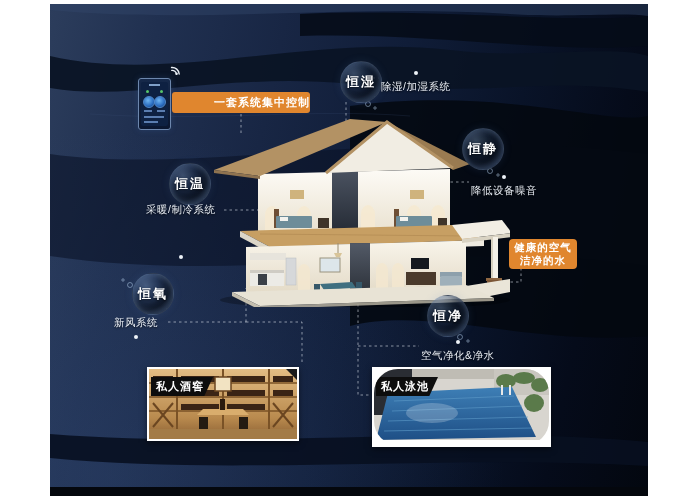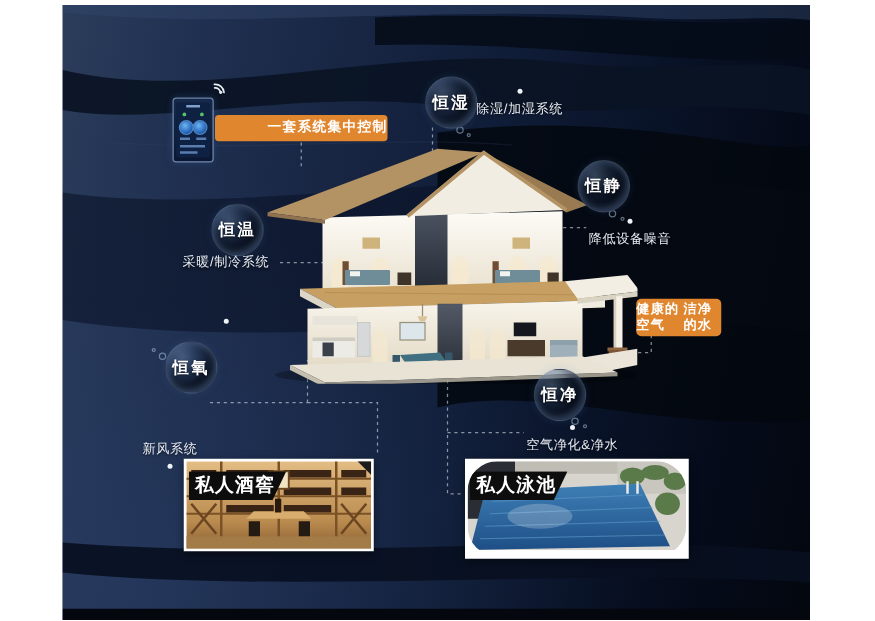--- a/index.html
+++ b/index.html
@@ -20,34 +20,34 @@
     box-shadow:inset -2px -3px 6px rgba(140,180,230,.28), inset 2px 3px 5px rgba(160,195,240,.16), 0 0 8px rgba(80,120,180,.15);
     text-shadow:0 1px 2px rgba(0,0,0,.6);}
   
   .flabel{display:flex;align-items:center;gap:5px;color:#e9eef5;font-size:10.5px;letter-spacing:.5px;white-space:nowrap;
           text-shadow:0 1px 2px rgba(0,0,0,.7);flex-direction:column;}
   .dot{width:4px;height:4px;border-radius:50%;background:#eef3f8;flex:0 0 auto;}
   
   .badge{height:21px;line-height:21px;text-align:center;border-radius:3px;color:#fff;
          font-size:11px;font-weight:bold;letter-spacing:1px;padding-left:42px;}
   .hibox{border-radius:4px;color:#fff;font-size:10.5px;font-weight:bold;letter-spacing:1px;
-         display:flex;flex-direction:row;align-items:center;line-height:13px;}
+         display:flex;flex-direction:column;align-items:center;justify-content:center;line-height:13px;}
   
   .phone{width:31px;height:50px;border:1px solid #6d87ad;border-radius:3px;
          background:linear-gradient(#16294a,#0b1730);box-shadow:0 0 6px rgba(60,100,160,.3);}
   .phone .scr{position:absolute;left:2px;top:3px;right:2px;bottom:3px;background:#0e2142;border-radius:2px;}
   .phone .bar{position:absolute;left:8px;top:2px;width:11px;height:2px;background:#7fa0c8;}
   .phone .led{position:absolute;width:3px;height:3px;border-radius:50%;background:#57c46a;top:8px;}
   .phone .knob{position:absolute;width:10px;height:10px;border-radius:50%;top:14px;
          background:radial-gradient(circle at 40% 35%,#6fb4f0,#2a6cc0 60%,#123662 100%);border:1px solid #4f86c8;}
   .phone .ln{position:absolute;height:2px;background:#5a7db0;}
   
   .card{background:#fff;padding:2px;box-shadow:0 2px 6px rgba(0,0,0,.5);}
   .card .ph{position:relative;overflow:hidden;}
-  .tag{position:absolute;left:2px;top:8px;background:#0d0d0d;color:#fff;font-size:15px;font-weight:bold;
+  .tag{position:absolute;left:2px;top:8px;background:#0d0d0d;color:#fff;font-size:11px;font-weight:bold;
        letter-spacing:1px;padding:2px 9px 2px 5px;clip-path:polygon(0 0,100% 0,86% 100%,0 100%);z-index:3;}
   .cap{position:absolute;left:5%;right:5%;bottom:5px;text-align:center;color:#fff;font-size:9.5px;
        font-weight:bold;letter-spacing:.5px;padding:2px 0;z-index:3;white-space:nowrap;}
   .fold{position:absolute;right:0;top:0;width:0;height:0;z-index:3;
         border-left:11px solid transparent;border-top:11px solid #1b1b1b;}
 </style>
 </head>
 <body>
 
 <div class="stage">
@@ -208,21 +208,21 @@
     <span>除湿/加湿系统</span>
   </div>
   <div class="flabel" style="left:421px;top:171px;">
     <span class="dot"></span>
     <span>降低设备噪音</span>
   </div>
   <div class="flabel" style="left:96px;top:199px;gap:38px;">
     <span>采暖/制冷系统</span>
     <span class="dot"></span>
   </div>
-  <div class="flabel" style="left:64px;top:312px;margin-top:36px;">
+  <div class="flabel" style="left:64px;top:312px;">
     <span>新风系统</span>
     <span class="dot"></span>
   </div>
   <div class="flabel" style="left:371px;top:336px;">
     <span class="dot"></span>
     <span>空气净化&amp;净水</span>
   </div>
 
   <div class="hibox" style="left:459px;top:235px;width:68px;height:30px;background:#e0862e;">
     <span>健康的空气</span>

